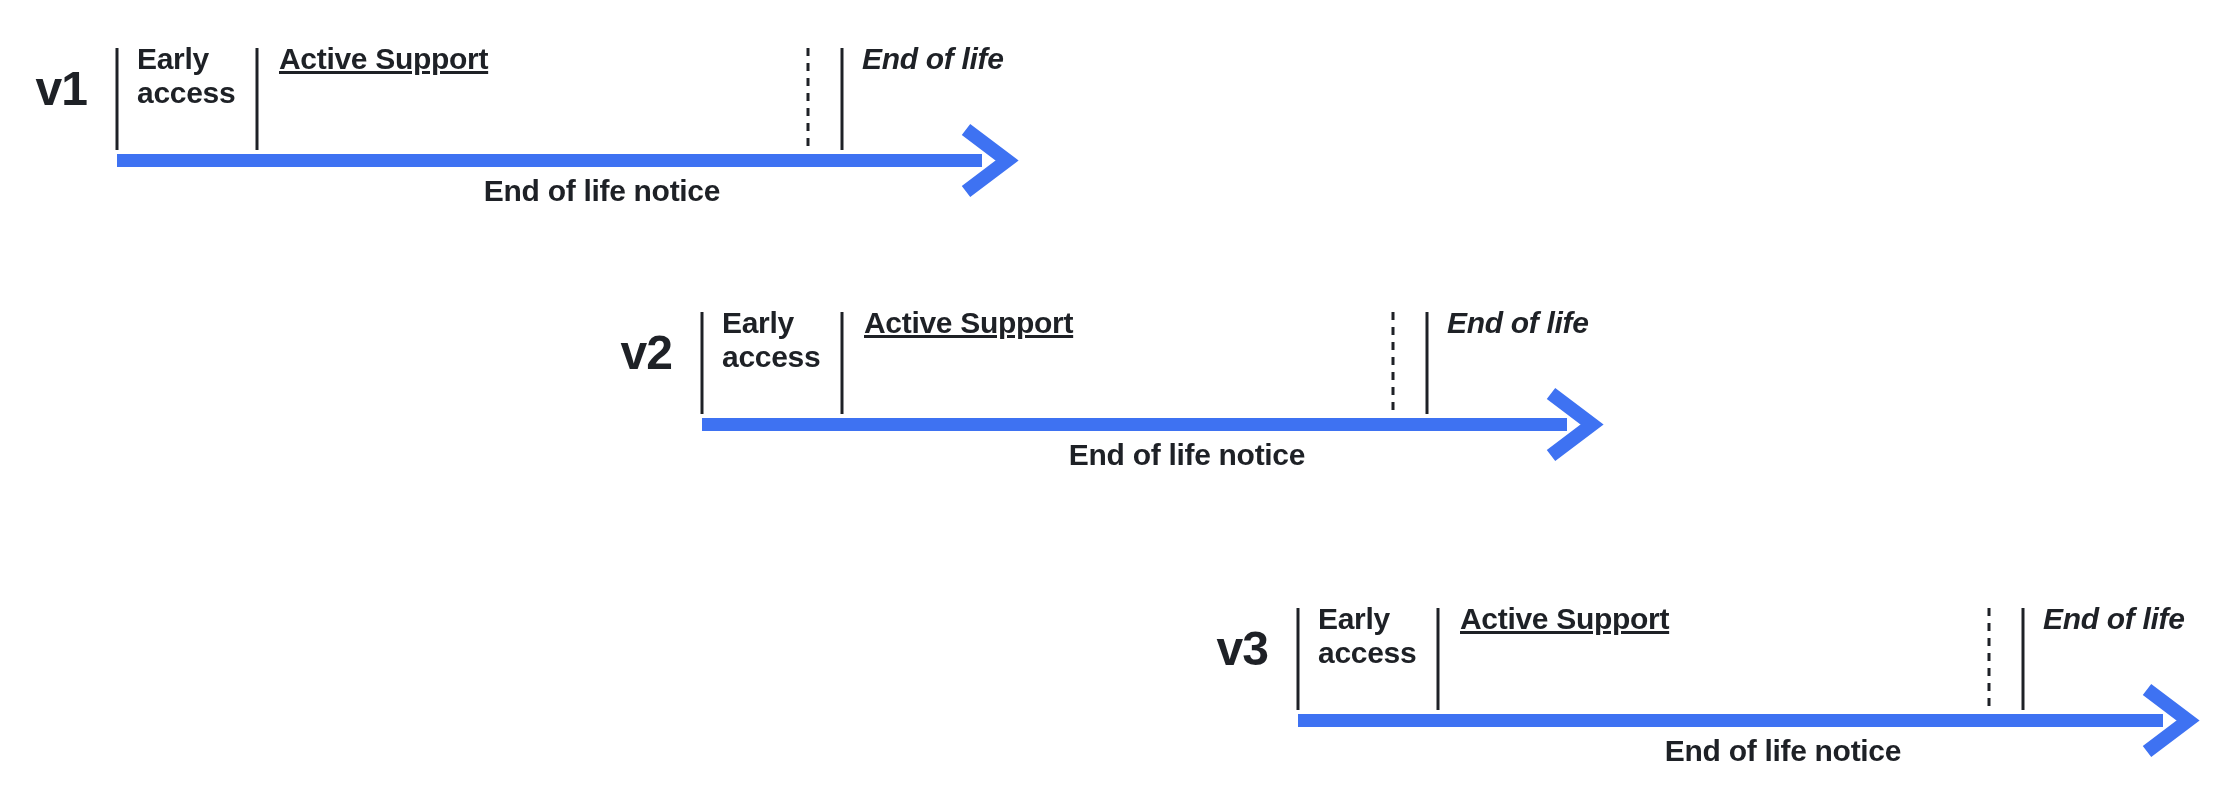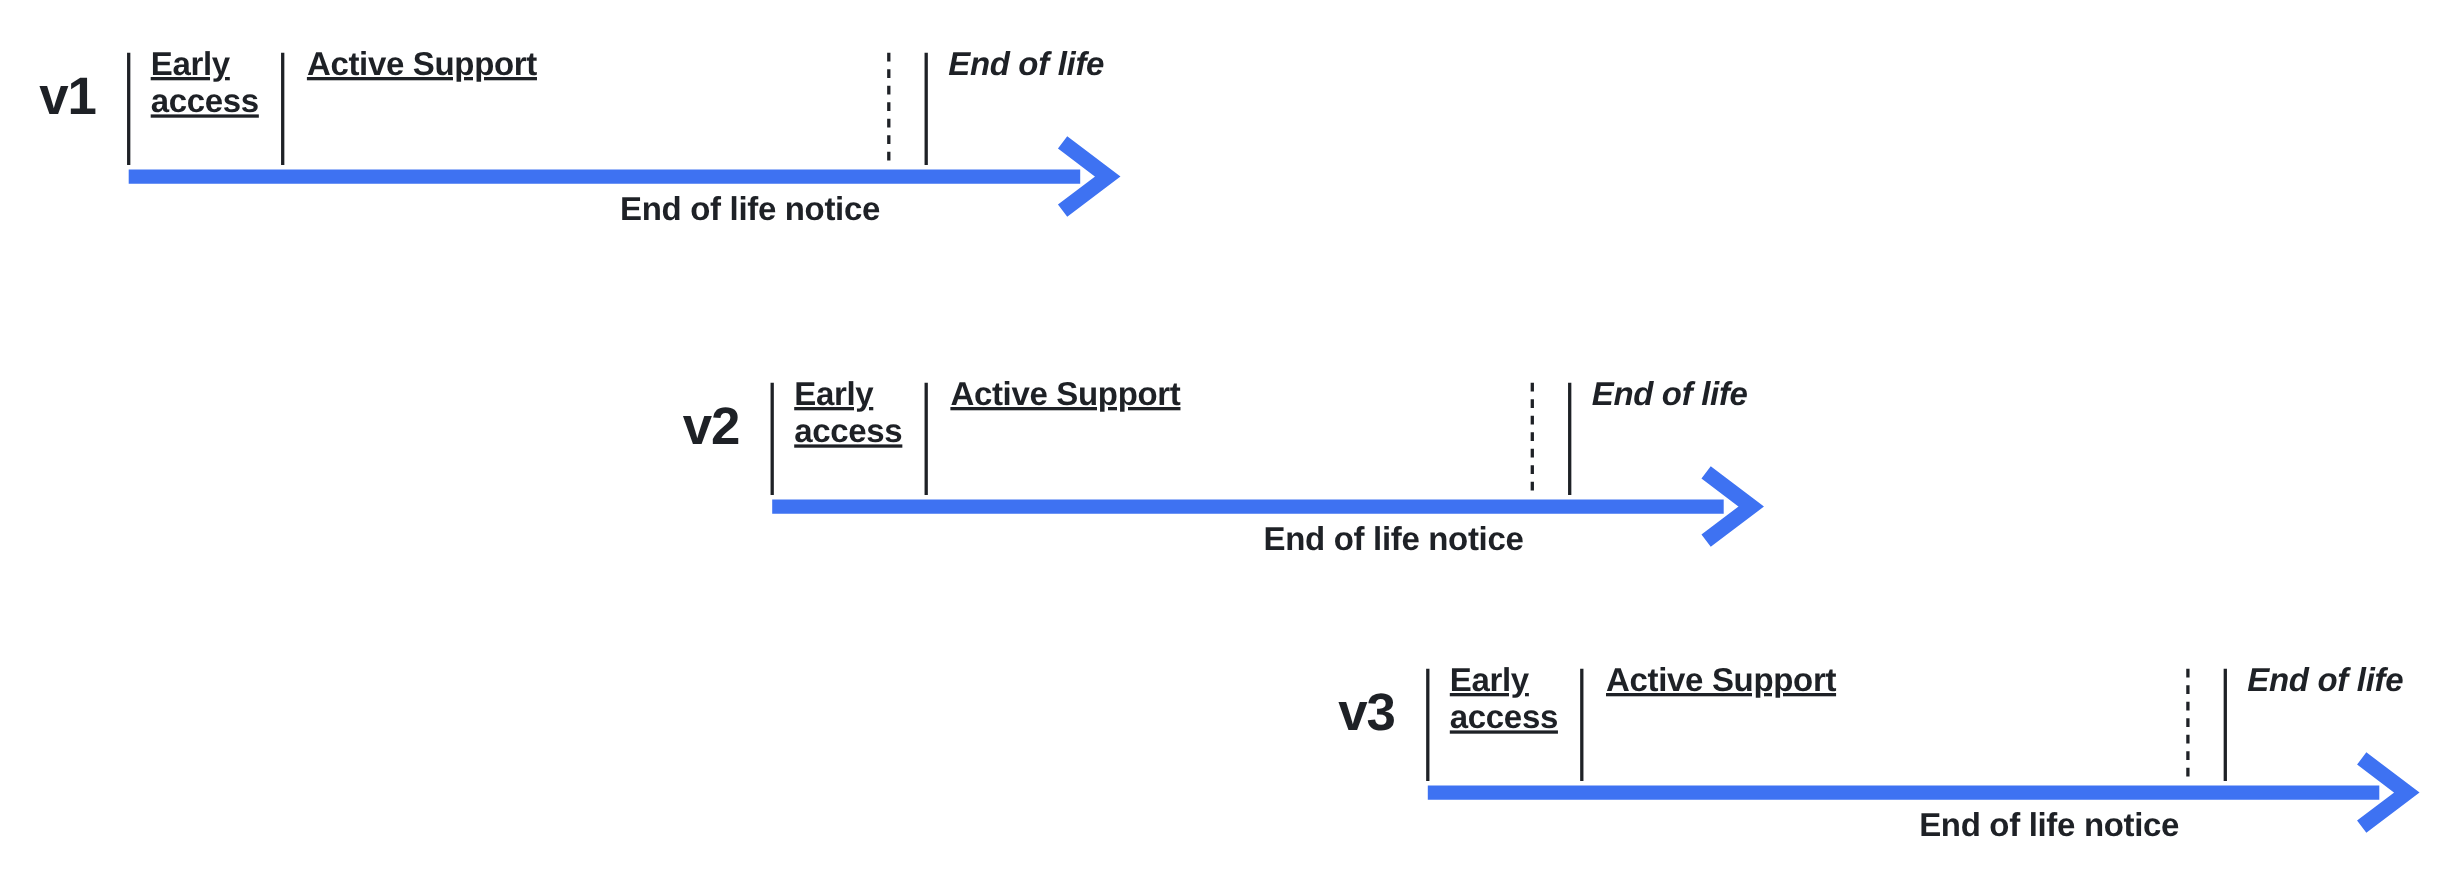--- a/index.html
+++ b/index.html
@@ -17,21 +17,21 @@
   }
   .canvas {
     position: relative;
     width: 1931px; height: 812px;
   }
   .row {
     position: absolute;
     width: 1080px; height: 210px;
   }
   .row-v1 { left: -33px;  top: 36px;  }
-  .row-v2 { left: 552px;  top: 336px; }
+  .row-v2 { left: 552px;  top: 300px; }
   .row-v3 { left: 1148px; top: 596px; }
   .row-art {
     position: absolute; left: 0; top: 0;
     width: 1080px; height: 210px;
   }
   .tick   { stroke: var(--tick); stroke-width: 3; }
   .dashed { stroke-dasharray: 8 7; }
   .shaft  { stroke: var(--arrow); stroke-width: 13; }
   .chev   { fill: none; stroke: var(--arrow); stroke-width: 14; stroke-linejoin: miter; }
   .version-label {
@@ -49,28 +49,27 @@
     top: 6px;
     font-size: 30px; font-weight: 700;
     line-height: 34px;
     letter-spacing: -0.3px;
     color: var(--text);
     white-space: nowrap;
   }
   .phase-early {
     left: 170px; width: 118px;
     white-space: normal;
-    text-decoration: underline;
   }
   .phase-active { left: 312px; text-decoration: underline; }
   .phase-eol    { left: 895px; font-style: italic; }
   .notice-label {
     position: absolute;
     left: 437px; top: 138px; width: 400px;
-    text-align: right;
+    text-align: center;
     padding-right: 4px;
     font-size: 30px; font-weight: 700;
     line-height: 34px;
     letter-spacing: -0.3px;
     color: var(--text);
     white-space: nowrap;
   }
 </style>
 </head>
 <body>

